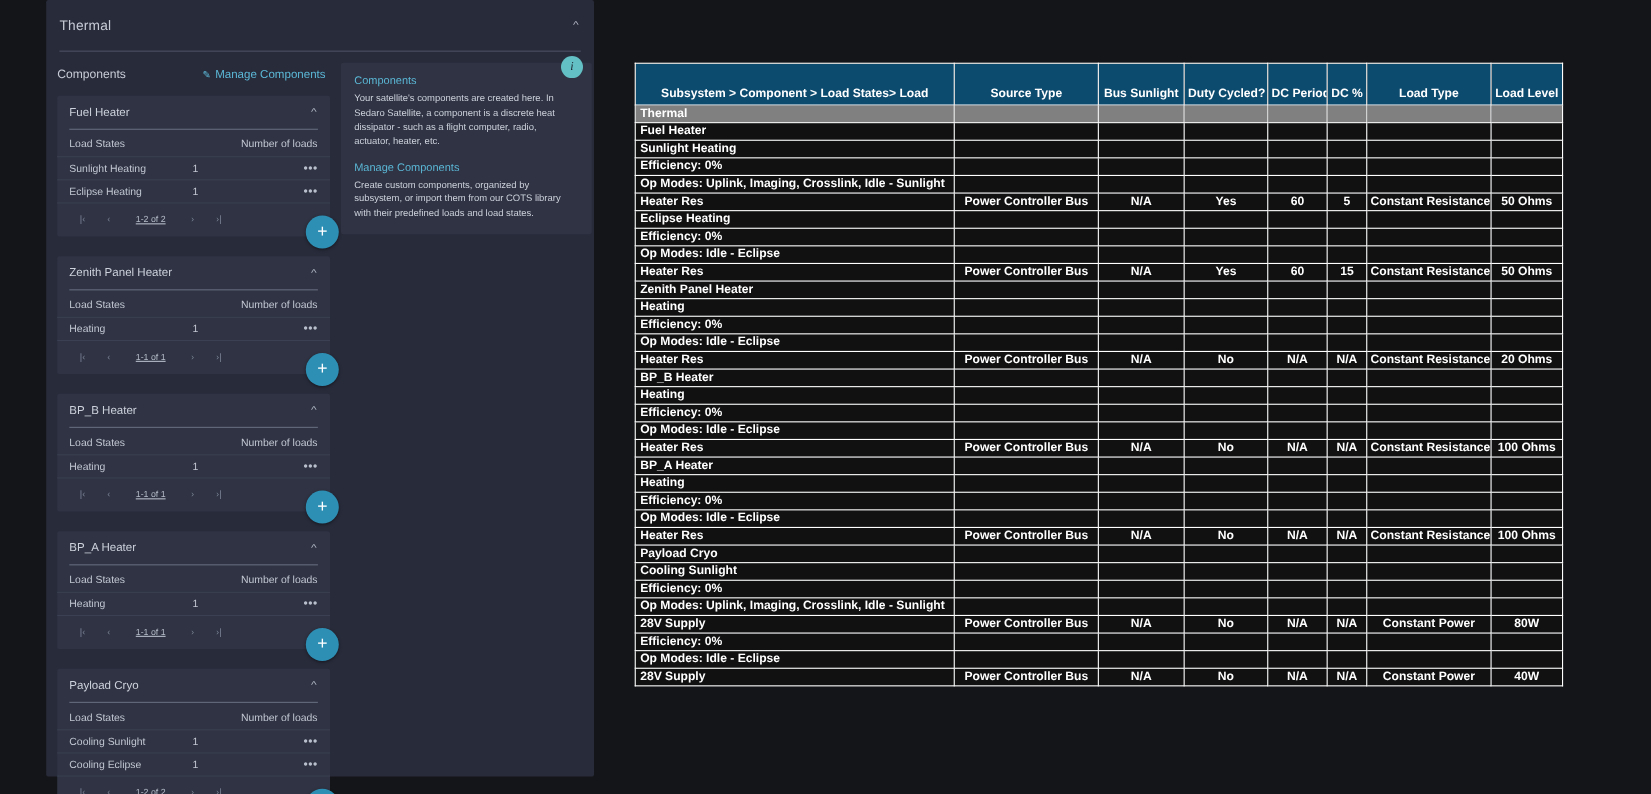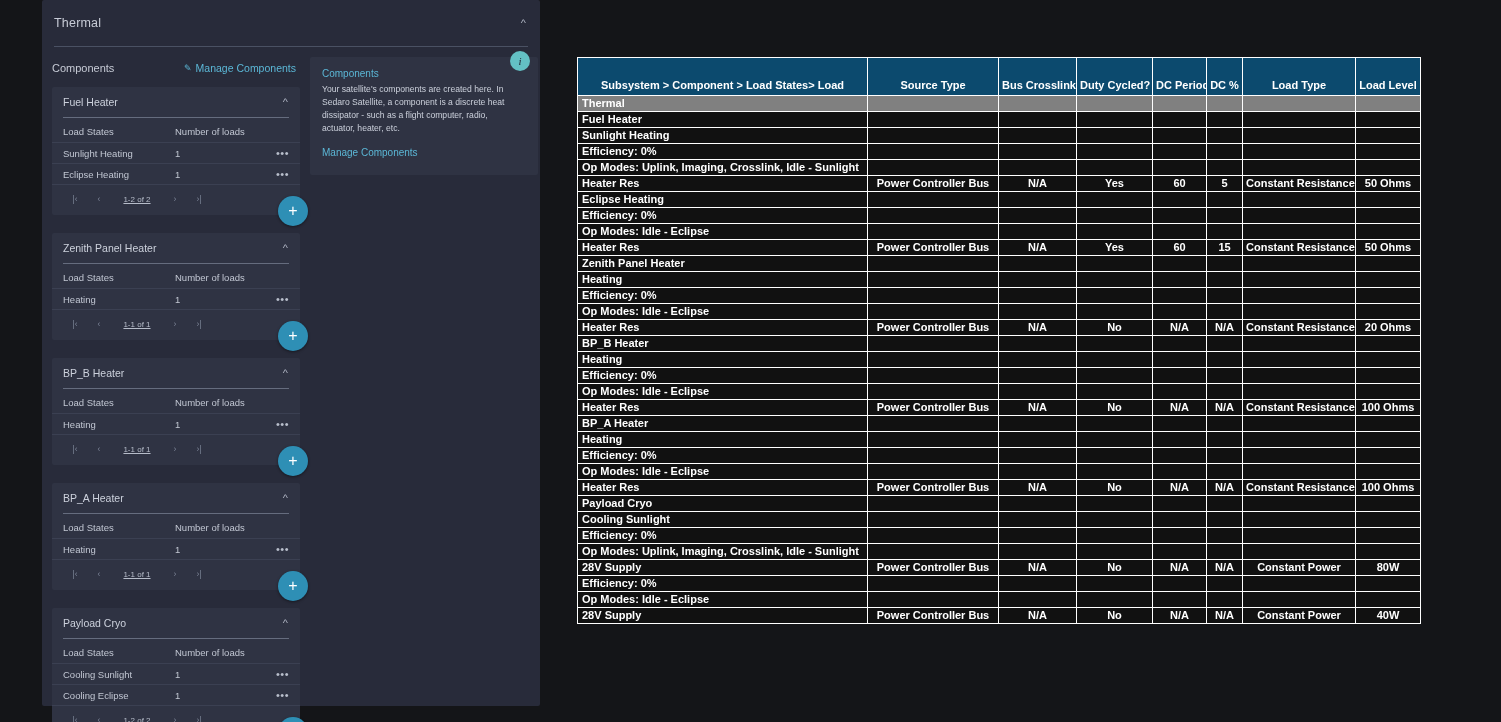--- a/index.html
+++ b/index.html
@@ -89,20 +89,21 @@
     height: 30px;
     padding: 0 12px 0 11px;
   }
   .card-title { color: #ccd1dc; font-size: 10.5px; }
   .card-rule { height: 1px; background: #656c7e; margin: 0 11px 0 11px; }
   .ls-head {
     display: flex;
     padding: 8px 11px 5px 11px;
     color: #c2c7d3;
     font-size: 9.5px;
+    gap: 44px;
   }
   .ls-head .c1 { width: 112px; }
   .ls-row {
     display: flex;
     align-items: center;
     padding: 0 11px;
     height: 20px;
     color: #c2c7d3;
     font-size: 9.5px;
     border-top: 1px solid #3b4052;
@@ -375,20 +376,21 @@
             </div>
           </div>
       </div>
 
       <div class="col-right">
         <div class="info-badge">i</div>
         <div class="info-box">
           <div class="info-h">Components</div>
           <p class="info-p">Your satellite's components are created here. In Sedaro Satellite, a component is a discrete heat dissipator - such as a flight computer, radio, actuator, heater, etc.</p>
           <div class="info-h">Manage Components</div>
+          <p class="info-p last">Create custom components, organized by subsystem, or import them from our COTS library with their predefined loads and load states.</p>
         </div>
       </div>
 
     </div>
   </div>
 
   <div class="table-wrap">
     <table class="loadtbl">
       <colgroup>
         <col style="width:290px">
@@ -397,21 +399,21 @@
         <col style="width:76px">
         <col style="width:54px">
         <col style="width:36px">
         <col style="width:113px">
         <col style="width:65px">
       </colgroup>
       <thead>
         <tr id="thead-row">
             <th>Subsystem &gt; Component &gt; Load States&gt; Load</th>
             <th>Source Type</th>
-            <th>Bus Crosslink</th>
+            <th>Bus Sunlight</th>
             <th>Duty Cycled?</th>
             <th>DC Period</th>
             <th>DC %</th>
             <th>Load Type</th>
             <th>Load Level</th>
           </tr>
       </thead>
       <tbody id="tbody-host">
           <tr class="subsystem">
             <td class="name">Thermal</td>

